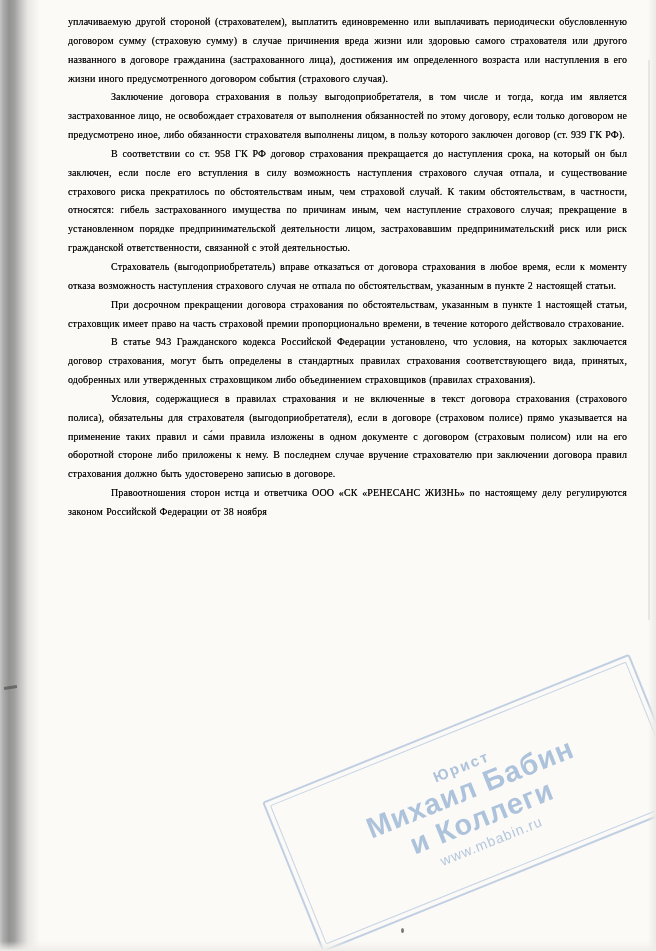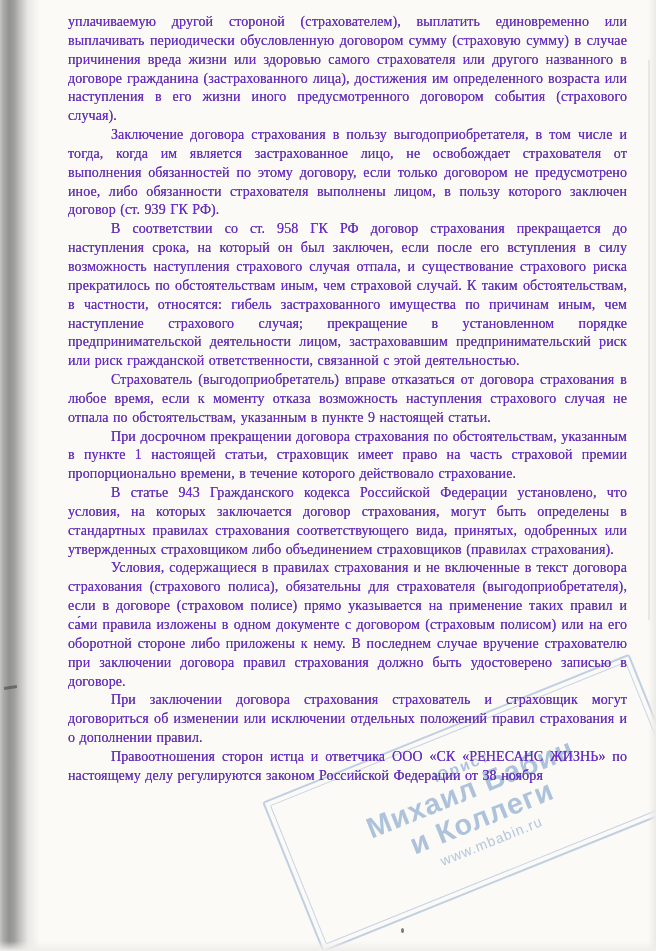--- a/index.html
+++ b/index.html
@@ -27,23 +27,23 @@
   }
   .edge-bottom {
     position: absolute; left: 0; right: 0; bottom: 0; height: 10px;
     background: linear-gradient(to top, #efeeea, rgba(251,250,247,0));
     z-index: 3;
   }
   .body-text {
     position: absolute;
     left: 68px; top: 13px; width: 559px;
     z-index: 2;
-    font-size: 14px;
+    font-size: 10px;
     line-height: 18.85px;
-    color: #6d28d9;
+    color: #000000;
     text-align: justify;
     letter-spacing: 0.1px;
     word-spacing: 0.06em;
     text-shadow: 0 0 0.5px rgba(58,57,59,0.85);
   }
   .body-text p { margin: 0; }
   .body-text p.indent { text-indent: 43px; font-family: Liberation Serif, serif; }
   
   .stamp {
     position: absolute;
@@ -89,24 +89,23 @@
       <div class="stamp-big">Михаил Бабин</div>
       <div class="stamp-big">и Коллеги</div>
       <div class="stamp-url">www.mbabin.ru</div>
     </div>
   </div>
 
   <div class="body-text">
       <p class="">уплачиваемую другой стороной (страхователем), выплатить единовременно или выплачивать периодически обусловленную договором сумму (страховую сумму) в случае причинения вреда жизни или здоровью самого страхователя или другого названного в договоре гражданина (застрахованного лица), достижения им определенного возраста или наступления в его жизни иного предусмотренного договором события (страхового случая).</p>
       <p class="indent">Заключение договора страхования в пользу выгодоприобретателя, в том числе и тогда, когда им является застрахованное лицо, не освобождает страхователя от выполнения обязанностей по этому договору, если только договором не предусмотрено иное, либо обязанности страхователя выполнены лицом, в пользу которого заключен договор (ст. 939 ГК РФ).</p>
       <p class="indent">В соответствии со ст. 958 ГК РФ договор страхования прекращается до наступления срока, на который он был заключен, если после его вступления в силу возможность наступления страхового случая отпала, и существование страхового риска прекратилось по обстоятельствам иным, чем страховой случай. К таким обстоятельствам, в частности, относятся: гибель застрахованного имущества по причинам иным, чем наступление страхового случая; прекращение в установленном порядке предпринимательской деятельности лицом, застраховавшим предпринимательский риск или риск гражданской ответственности, связанной с этой деятельностью.</p>
-      <p class="indent">Страхователь (выгодоприобретатель) вправе отказаться от договора страхования в любое время, если к моменту отказа возможность наступления страхового случая не отпала по обстоятельствам, указанным в пункте 9 настоящей статьи.</p>
+      <p class="indent">Страхователь (выгодоприобретатель) вправе отказаться от договора страхования в любое время, если к моменту отказа возможность наступления страхового случая не отпала по обстоятельствам, указанным в пункте 2 настоящей статьи.</p>
       <p class="indent">При досрочном прекращении договора страхования по обстоятельствам, указанным в пункте 1 настоящей статьи, страховщик имеет право на часть страховой премии пропорционально времени, в течение которого действовало страхование.</p>
       <p class="indent">В статье 943 Гражданского кодекса Российской Федерации установлено, что условия, на которых заключается договор страхования, могут быть определены в стандартных правилах страхования соответствующего вида, принятых, одобренных или утвержденных страховщиком либо объединением страховщиков (правилах страхования).</p>
       <p class="indent">Условия, содержащиеся в правилах страхования и не включенные в текст договора страхования (страхового полиса), обязательны для страхователя (выгодоприобретателя), если в договоре (страховом полисе) прямо указывается на применение таких правил и са́ми правила изложены в одном документе с договором (страховым полисом) или на его оборотной стороне либо приложены к нему. В последнем случае вручение страхователю при заключении договора правил страхования должно быть удостоверено записью в договоре.</p>
-      <p class="indent">При заключении договора страхования страхователь и страховщик могут договориться об изменении или исключении отдельных положений правил страхования и о дополнении правил.</p>
       <p class="indent">Правоотношения сторон истца и ответчика ООО «СК «РЕНЕСАНС ЖИЗНЬ» по настоящему делу регулируются законом Российской Федерации от 38 ноября</p>
     </div>
 
   <div class="speck speck-a"></div>
   <div class="speck speck-b"></div>
   <div class="speck speck-c"></div>
 </div>
 
 </body></html>

